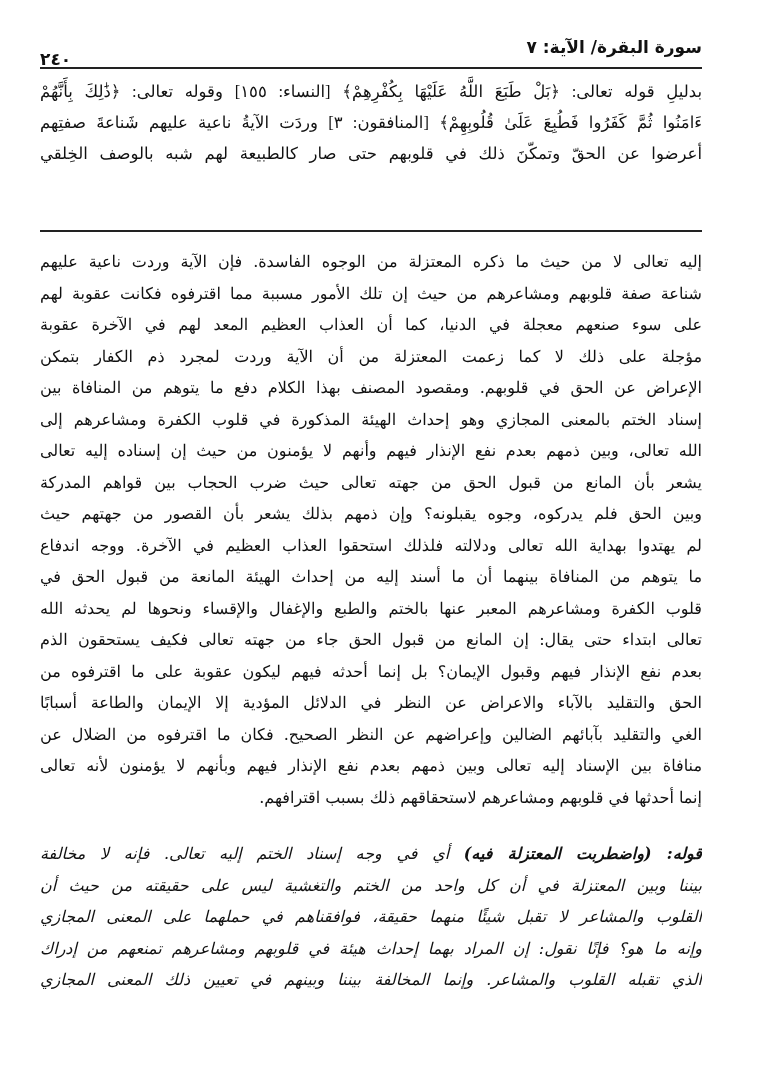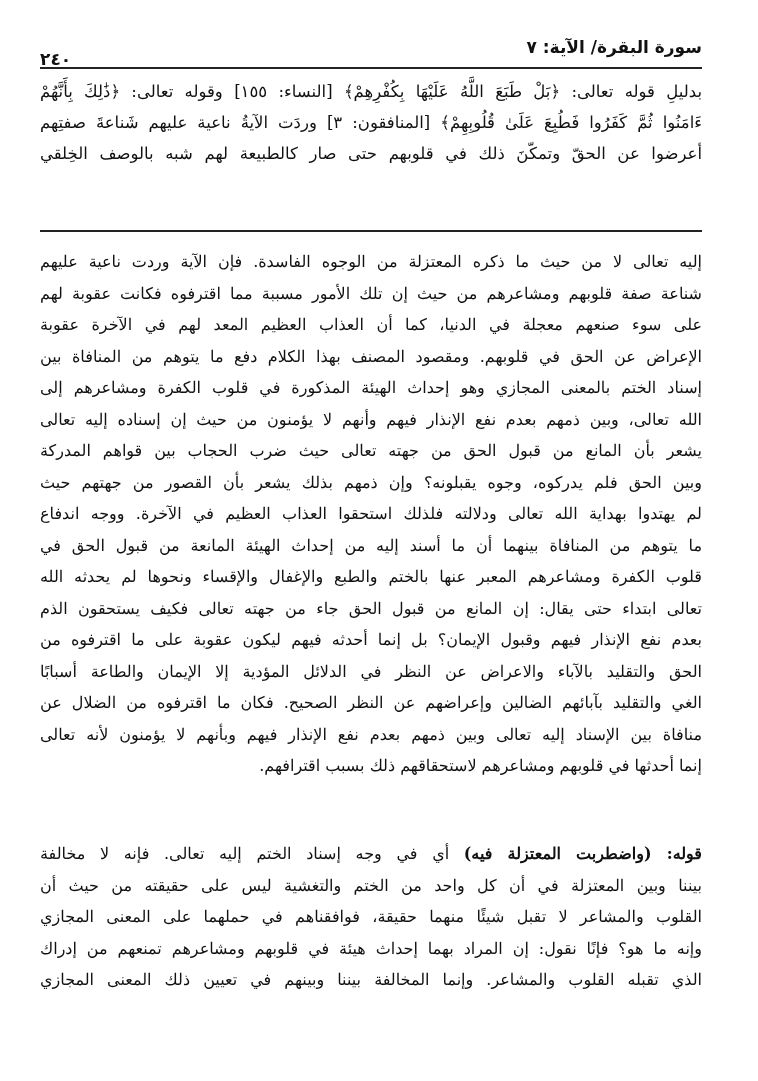--- a/index.html
+++ b/index.html
@@ -53,20 +53,21 @@
     line-height: 31px;
     text-align: justify;
     text-align-last: right;
   }
   .main-text .line {
     display: block;
     text-align: justify;
     text-align-last: justify;
     white-space: nowrap;
     overflow: hidden;
+    font-family: Liberation Serif, serif;
   }
   .footnote-rule {
     position: absolute;
     top: 230px;
     left: 0;
     right: 0;
     border-top: 2px solid #222;
   }
   .commentary {
     position: absolute;
@@ -86,20 +87,21 @@
   .commentary .line.last {
     text-align-last: right;
   }
   .commentary-2 {
     position: absolute;
     top: 838px;
     left: 0;
     right: 0;
     font-size: 16px;
     line-height: 31.5px;
+    font-style: italic;
   }
   .commentary-2 .line {
     display: block;
     text-align: justify;
     text-align-last: justify;
     white-space: nowrap;
     overflow: hidden;
   }
   .bold-lead {
     font-weight: bold;
@@ -121,20 +123,21 @@
     <span class="line">ءَامَنُوا ثُمَّ كَفَرُوا فَطُبِعَ عَلَىٰ قُلُوبِهِمْ﴾ [المنافقون: ٣] وردَت الآيةُ ناعية عليهم شَناعةَ صفتِهم</span>
     <span class="line">أعرضوا عن الحقّ وتمكّنَ ذلك في قلوبهم حتى صار كالطبيعة لهم شبه بالوصف الخِلقي</span>
   </div>
 
   <div class="footnote-rule"></div>
 
   <div class="commentary">
     <span class="line">إليه تعالى لا من حيث ما ذكره المعتزلة من الوجوه الفاسدة. فإن الآية وردت ناعية عليهم</span>
     <span class="line">شناعة صفة قلوبهم ومشاعرهم من حيث إن تلك الأمور مسببة مما اقترفوه فكانت عقوبة لهم</span>
     <span class="line">على سوء صنعهم معجلة في الدنيا، كما أن العذاب العظيم المعد لهم في الآخرة عقوبة</span>
+    <span class="line">مؤجلة على ذلك لا كما زعمت المعتزلة من أن الآية وردت لمجرد ذم الكفار بتمكن</span>
     <span class="line">الإعراض عن الحق في قلوبهم. ومقصود المصنف بهذا الكلام دفع ما يتوهم من المنافاة بين</span>
     <span class="line">إسناد الختم بالمعنى المجازي وهو إحداث الهيئة المذكورة في قلوب الكفرة ومشاعرهم إلى</span>
     <span class="line">الله تعالى، وبين ذمهم بعدم نفع الإنذار فيهم وأنهم لا يؤمنون من حيث إن إسناده إليه تعالى</span>
     <span class="line">يشعر بأن المانع من قبول الحق من جهته تعالى حيث ضرب الحجاب بين قواهم المدركة</span>
     <span class="line">وبين الحق فلم يدركوه، وجوه يقبلونه؟ وإن ذمهم بذلك يشعر بأن القصور من جهتهم حيث</span>
     <span class="line">لم يهتدوا بهداية الله تعالى ودلالته فلذلك استحقوا العذاب العظيم في الآخرة. ووجه اندفاع</span>
     <span class="line">ما يتوهم من المنافاة بينهما أن ما أسند إليه من إحداث الهيئة المانعة من قبول الحق في</span>
     <span class="line">قلوب الكفرة ومشاعرهم المعبر عنها بالختم والطبع والإغفال والإقساء ونحوها لم يحدثه الله</span>
     <span class="line">تعالى ابتداء حتى يقال: إن المانع من قبول الحق جاء من جهته تعالى فكيف يستحقون الذم</span>
     <span class="line">بعدم نفع الإنذار فيهم وقبول الإيمان؟ بل إنما أحدثه فيهم ليكون عقوبة على ما اقترفوه من</span>

